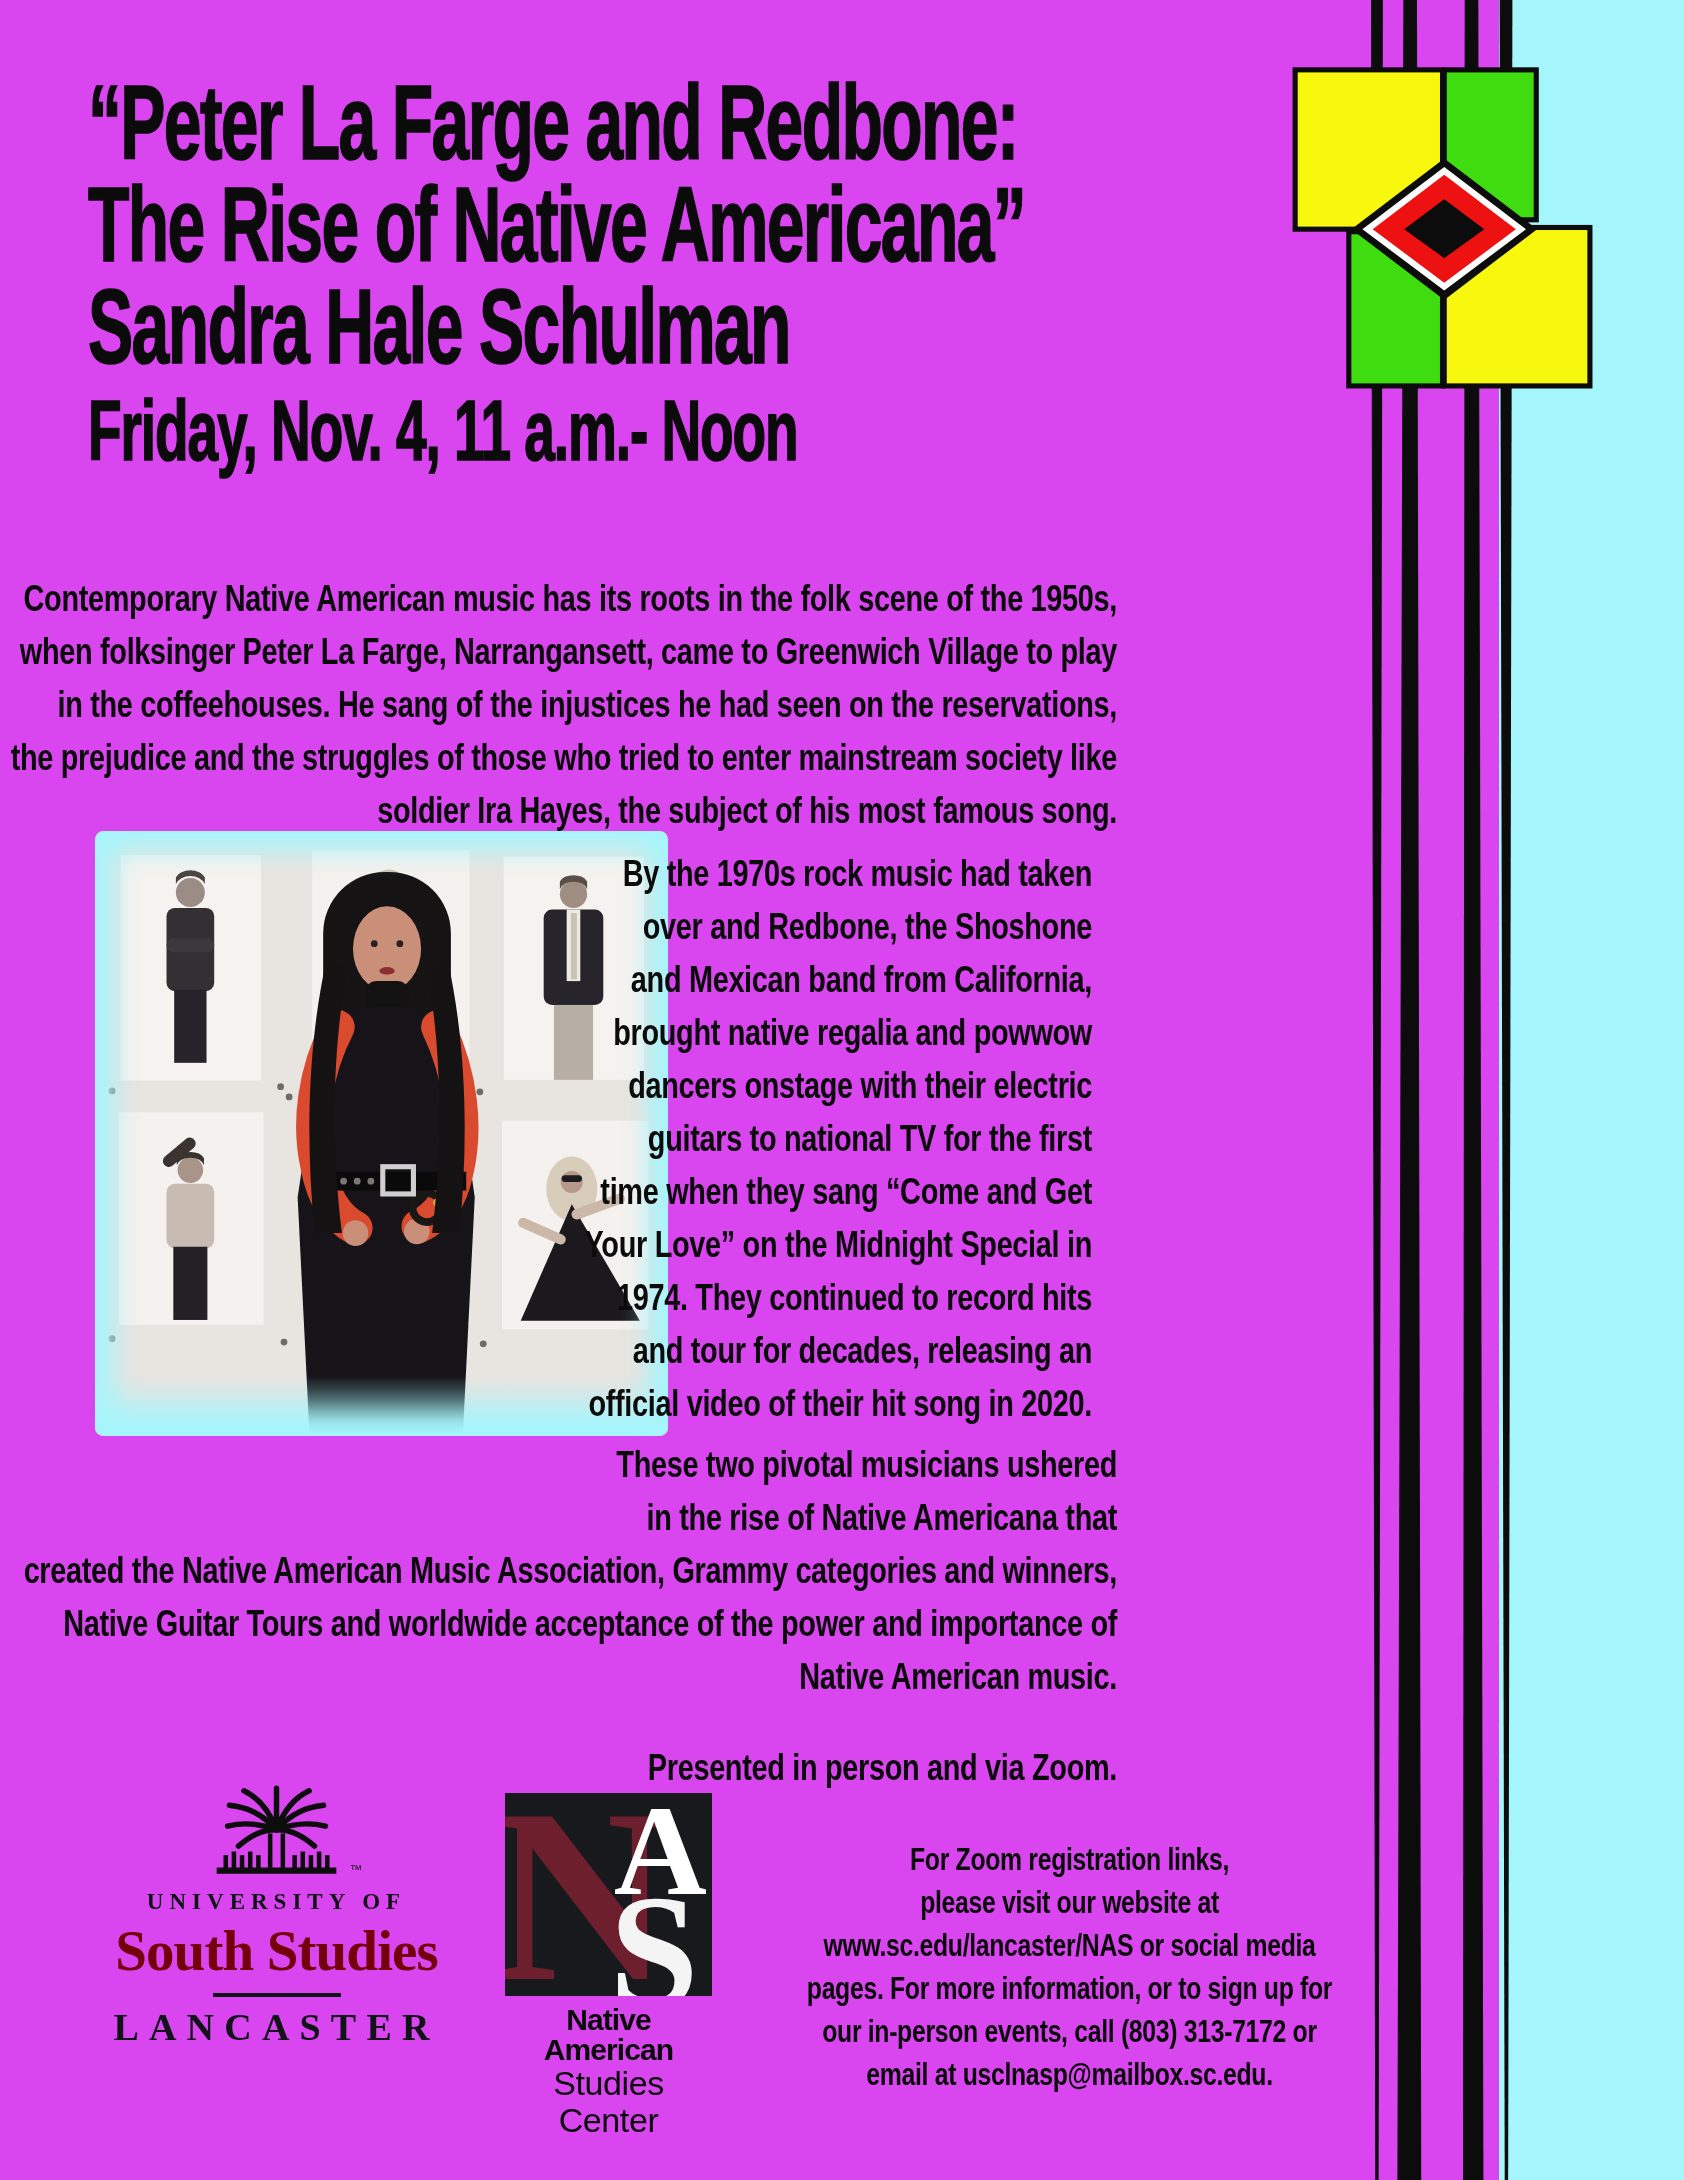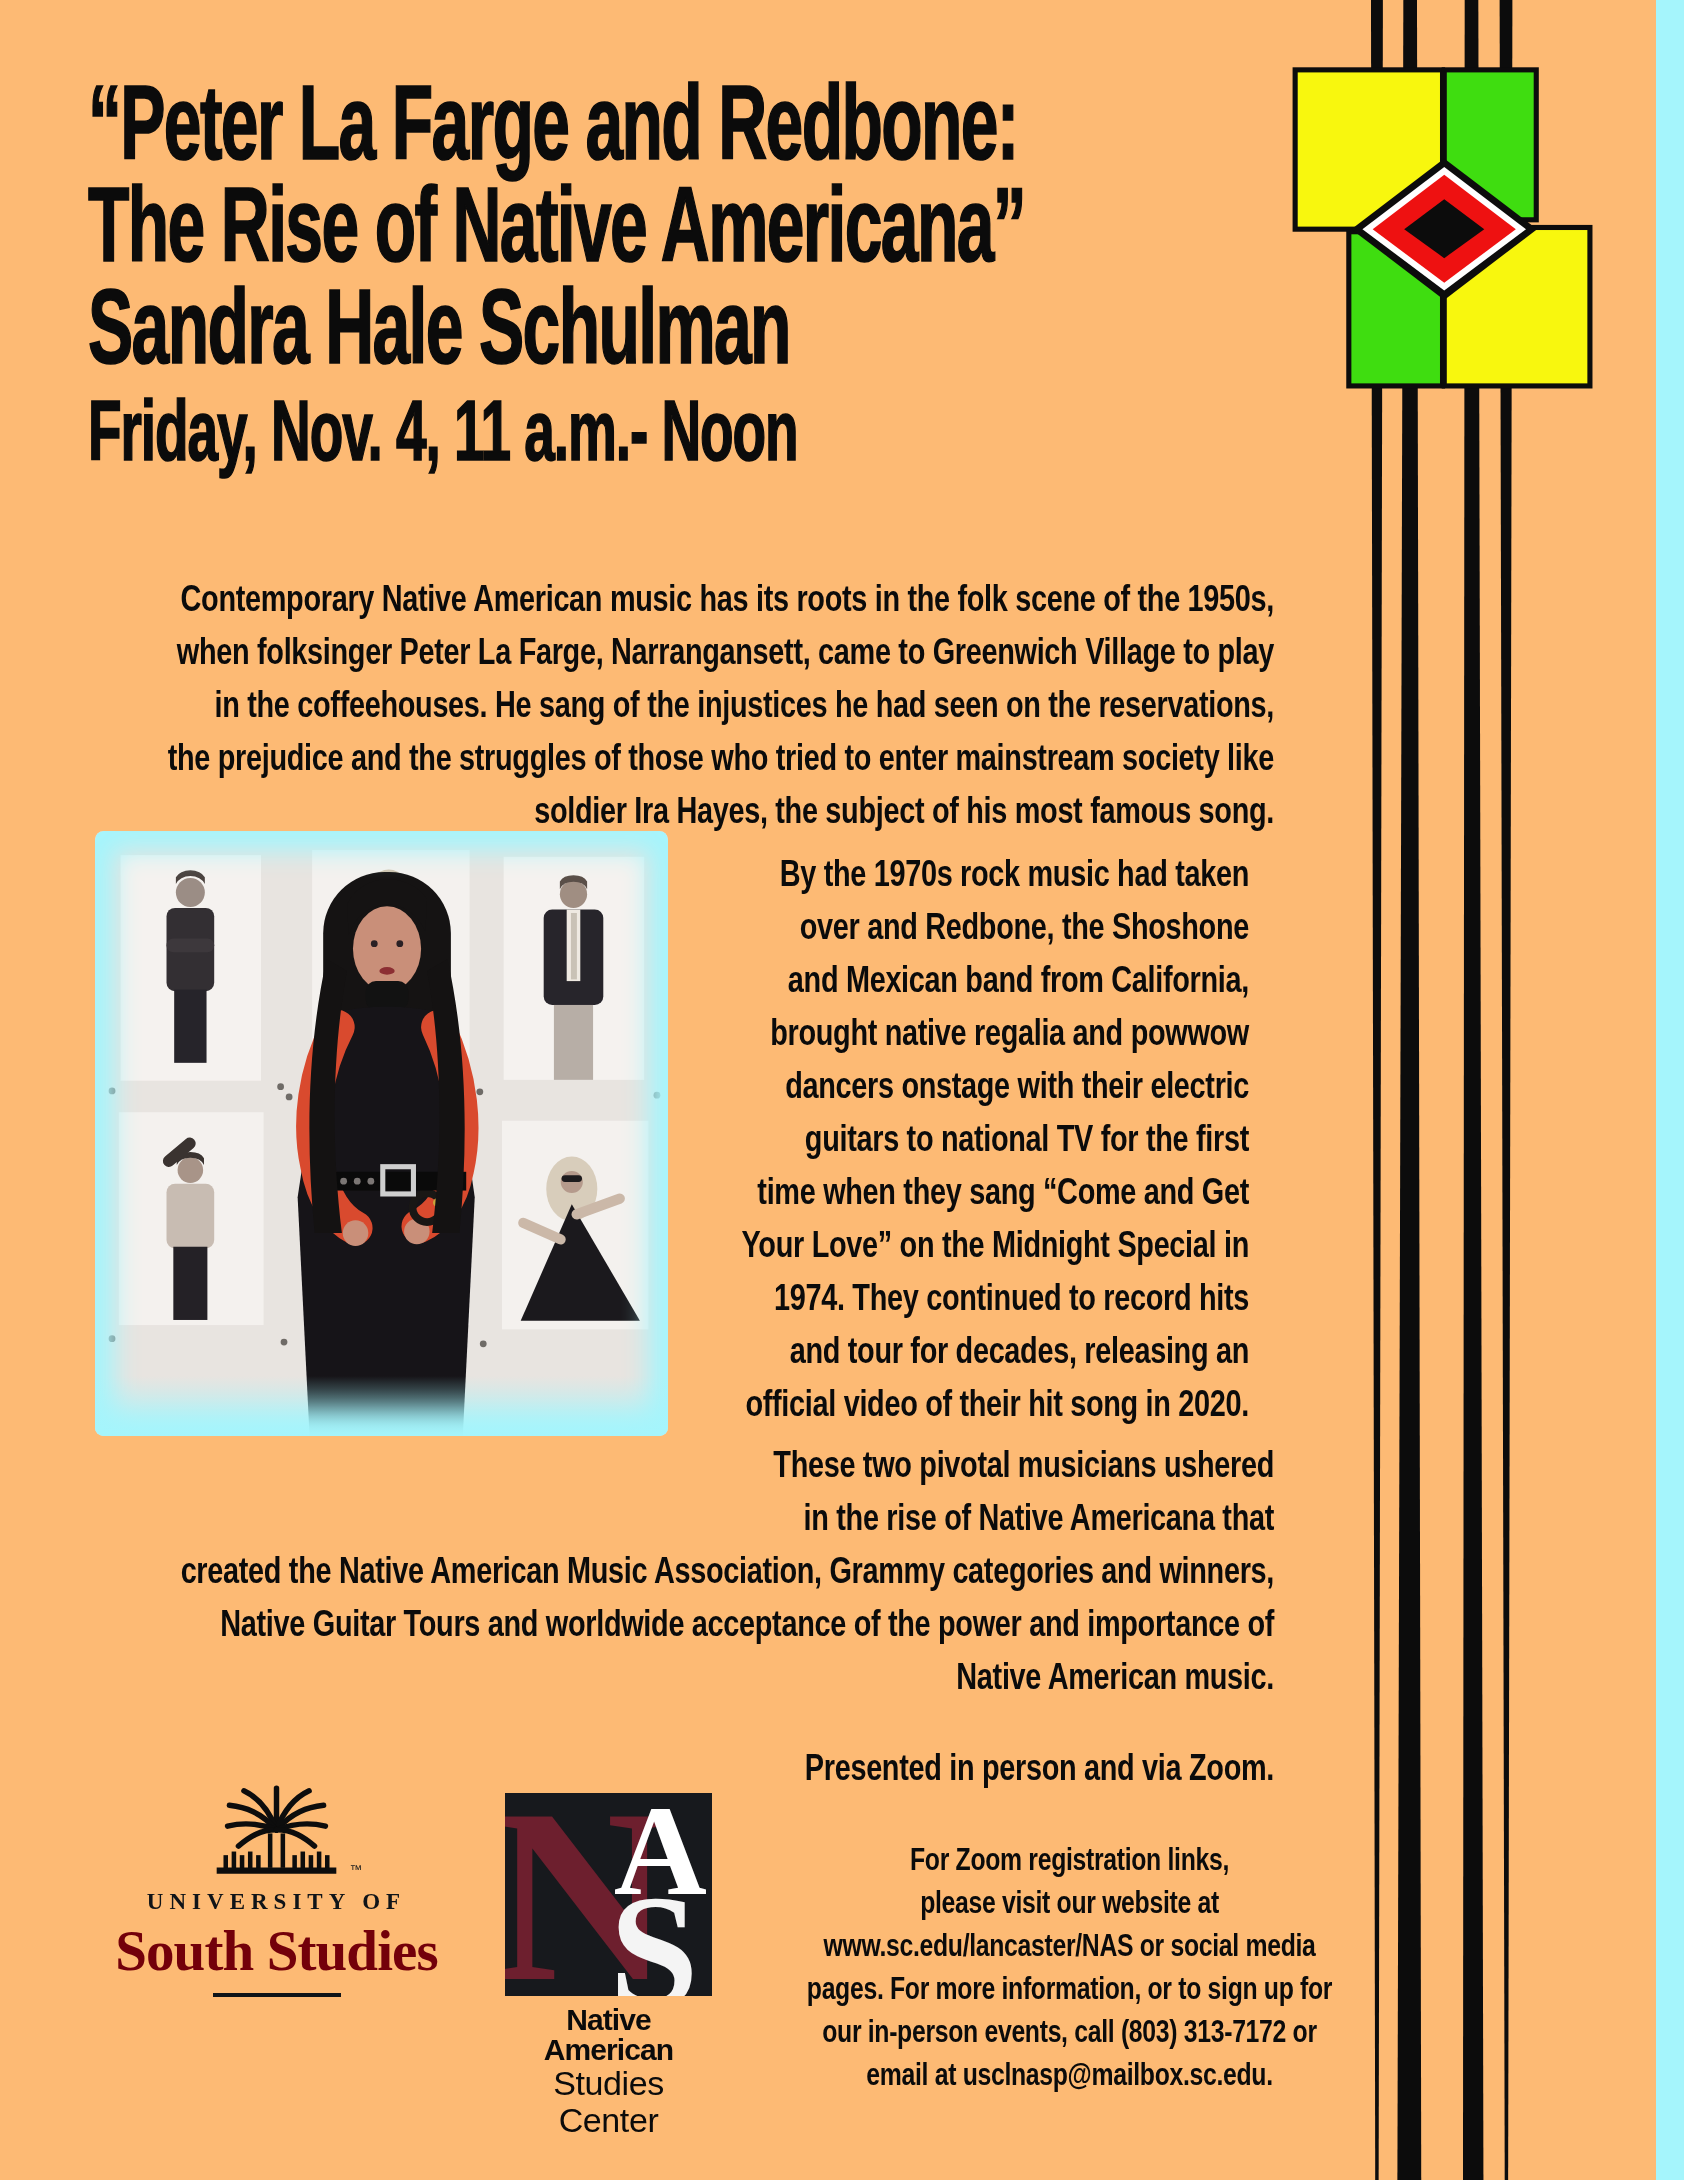--- a/index.html
+++ b/index.html
@@ -1,18 +1,18 @@
 <!DOCTYPE html>
 <html style="font-size:13.6px"><head>
 <meta charset="utf-8">
 <title>Flyer</title>
 <style>
   html,body{margin:0;padding:0;}
   body{background:#a5f5fc;overflow:hidden;}
-  .page{position:relative;width:1656px;height:2181px;background:#fdba74;
+  .page{position:relative;width:1499px;height:2181px;background:#d946ef;
         font-family:"Liberation Sans","DejaVu Sans",sans-serif;color:#0b0b0b;}
 
   
   .motif{position:absolute;left:1278px;top:0;width:341px;height:2181px;}
 
   
   .headline{position:absolute;left:88px;top:71px;margin:0;
             font-size:106px;line-height:102px;font-weight:bold;letter-spacing:-2.6px;
             white-space:pre;transform:scaleX(0.64);transform-origin:0 0;
             -webkit-text-stroke:1.7px #0b0b0b;}
@@ -233,20 +233,21 @@
           <path d="M127,76 L127,96"></path>
             <path d="M136,80 L136,96"></path>
         </g>
         <path d="M14,97 L146,97" stroke="#0d0d0d" stroke-width="7"></path>
       </svg>
       <span class="tm">™</span>
     </span>
     <div class="usc-uof">UNIVERSITY OF</div>
     <div class="usc-sc">South Studies</div>
     <div class="usc-div"></div>
+    <div class="usc-lan">LANCASTER</div>
   </div>
 
   <div class="nas">
     <div class="nas-square">
       <span class="nas-n">N</span>
       <span class="nas-a">A</span>
       <span class="nas-s">S</span>
     </div>
     <div class="nas-name1">Native American</div>
     <div class="nas-name2">Studies Center</div>

